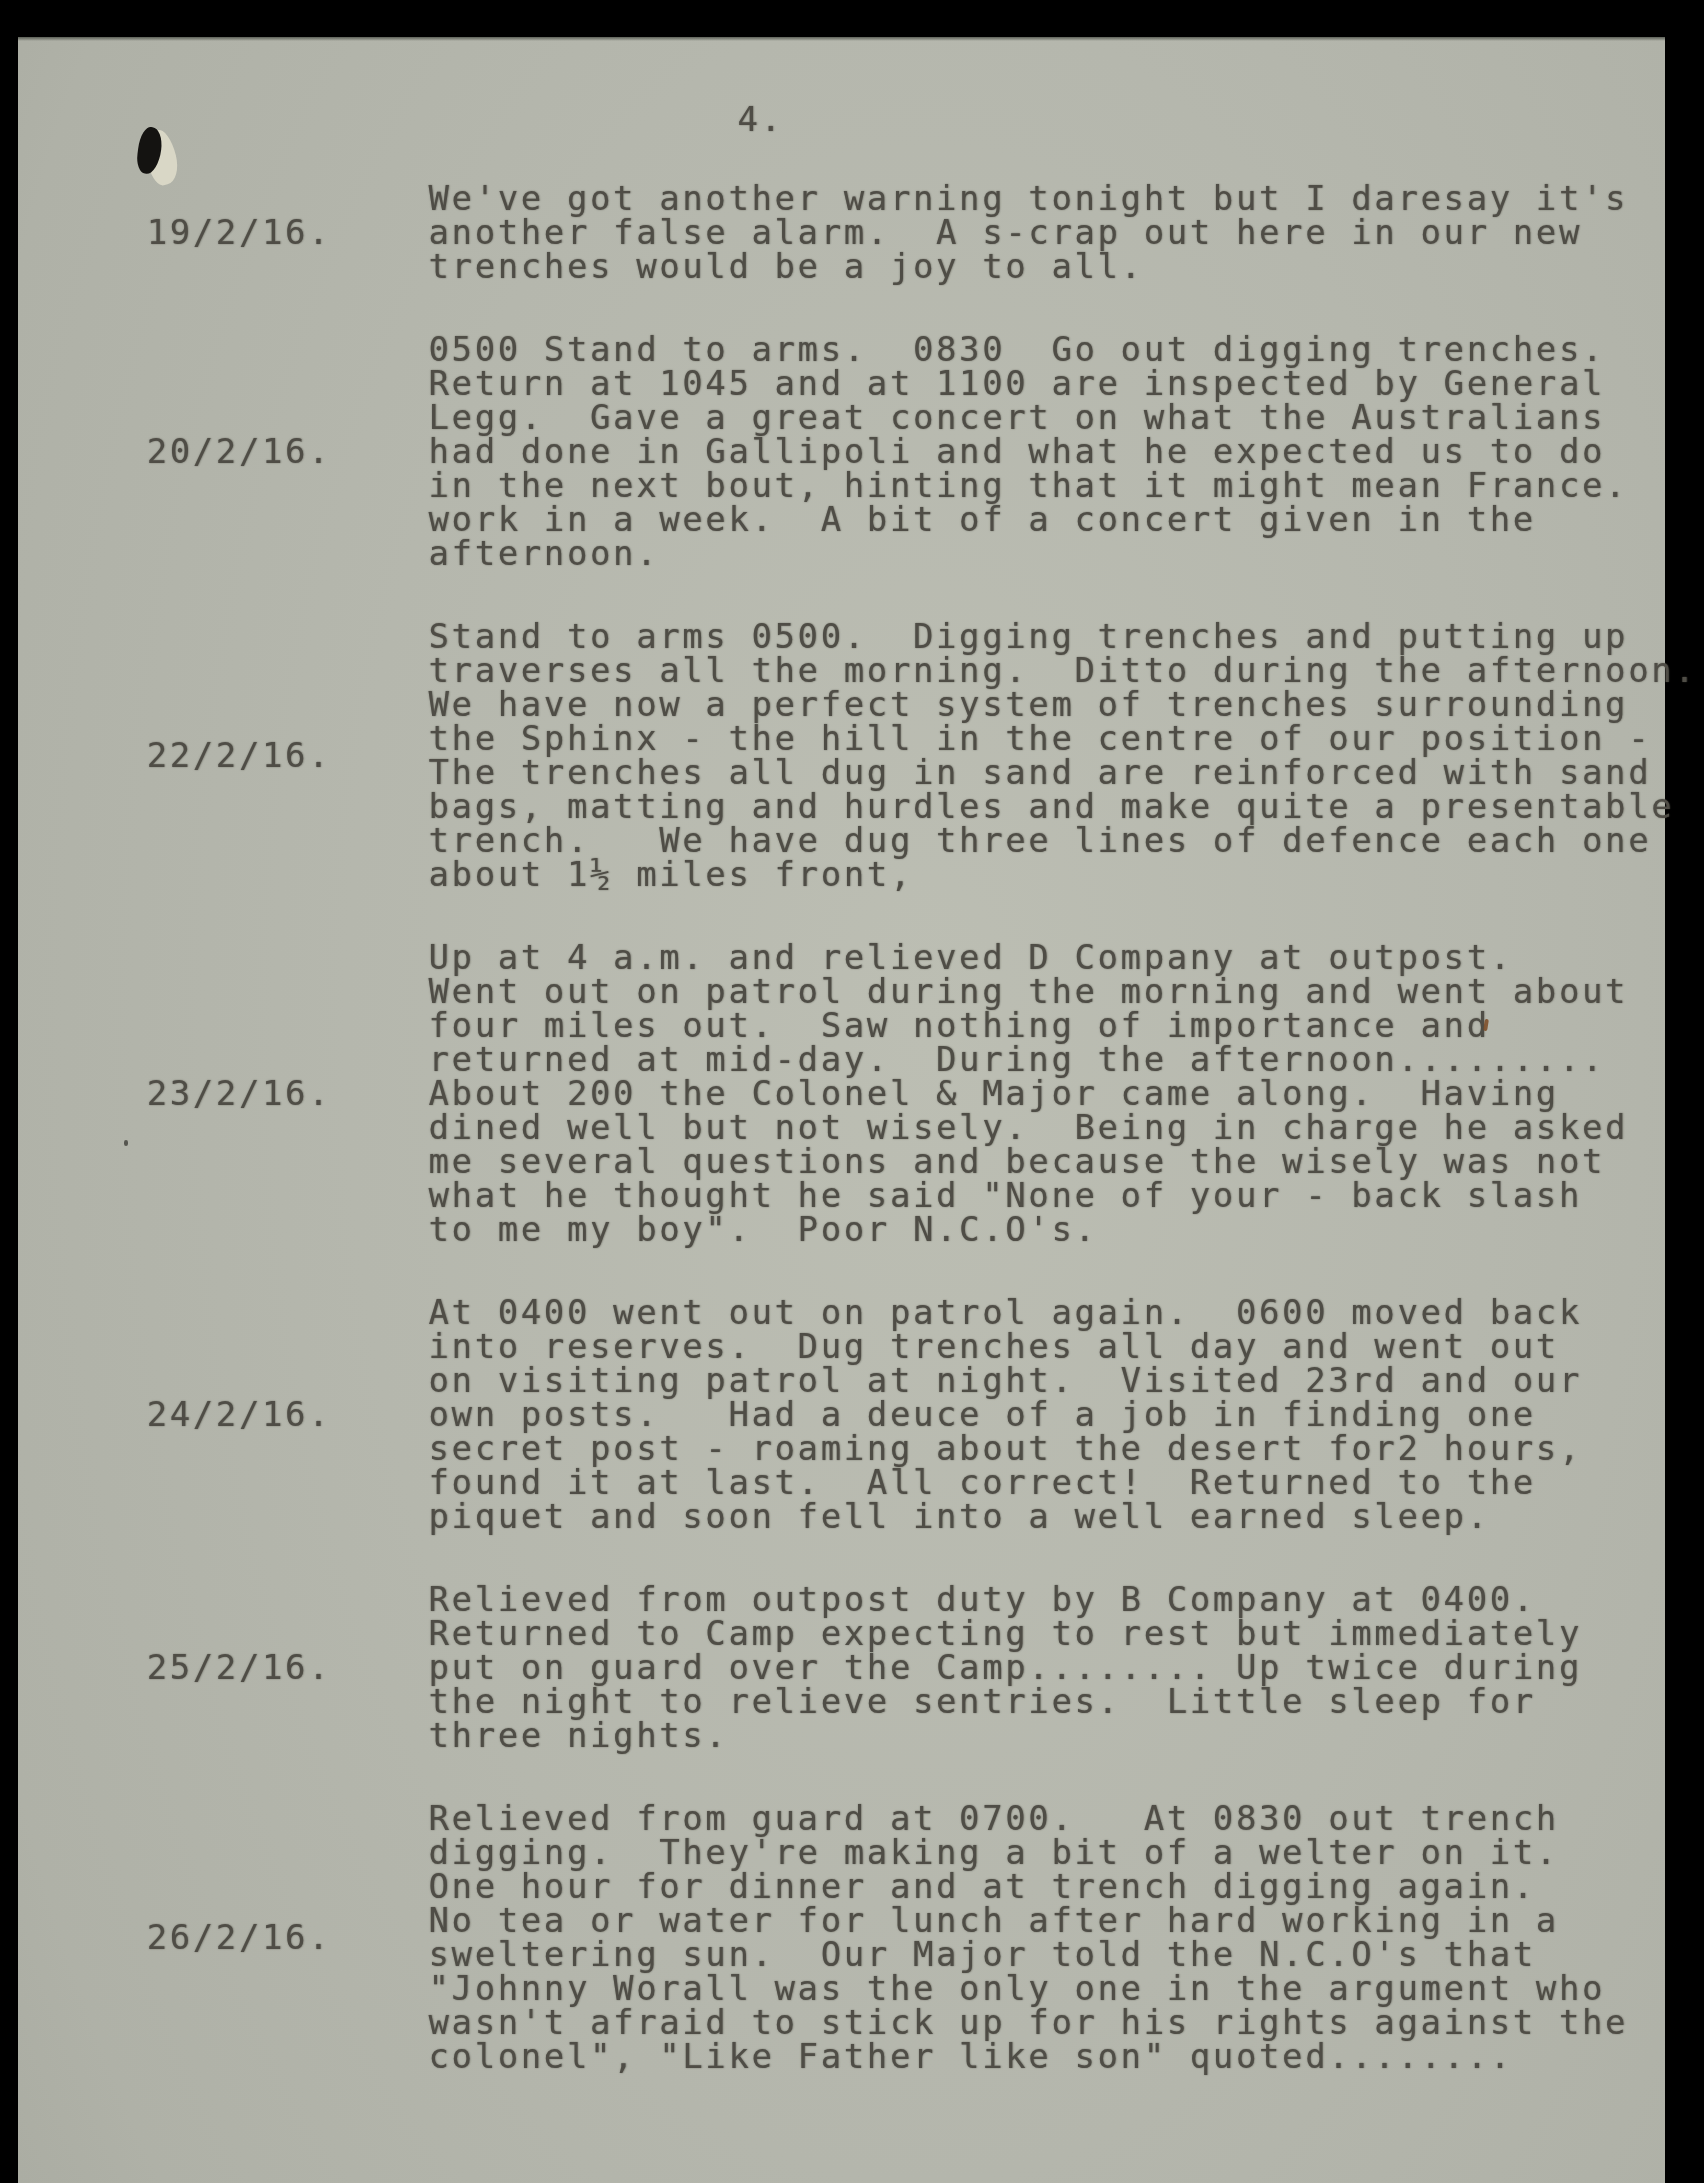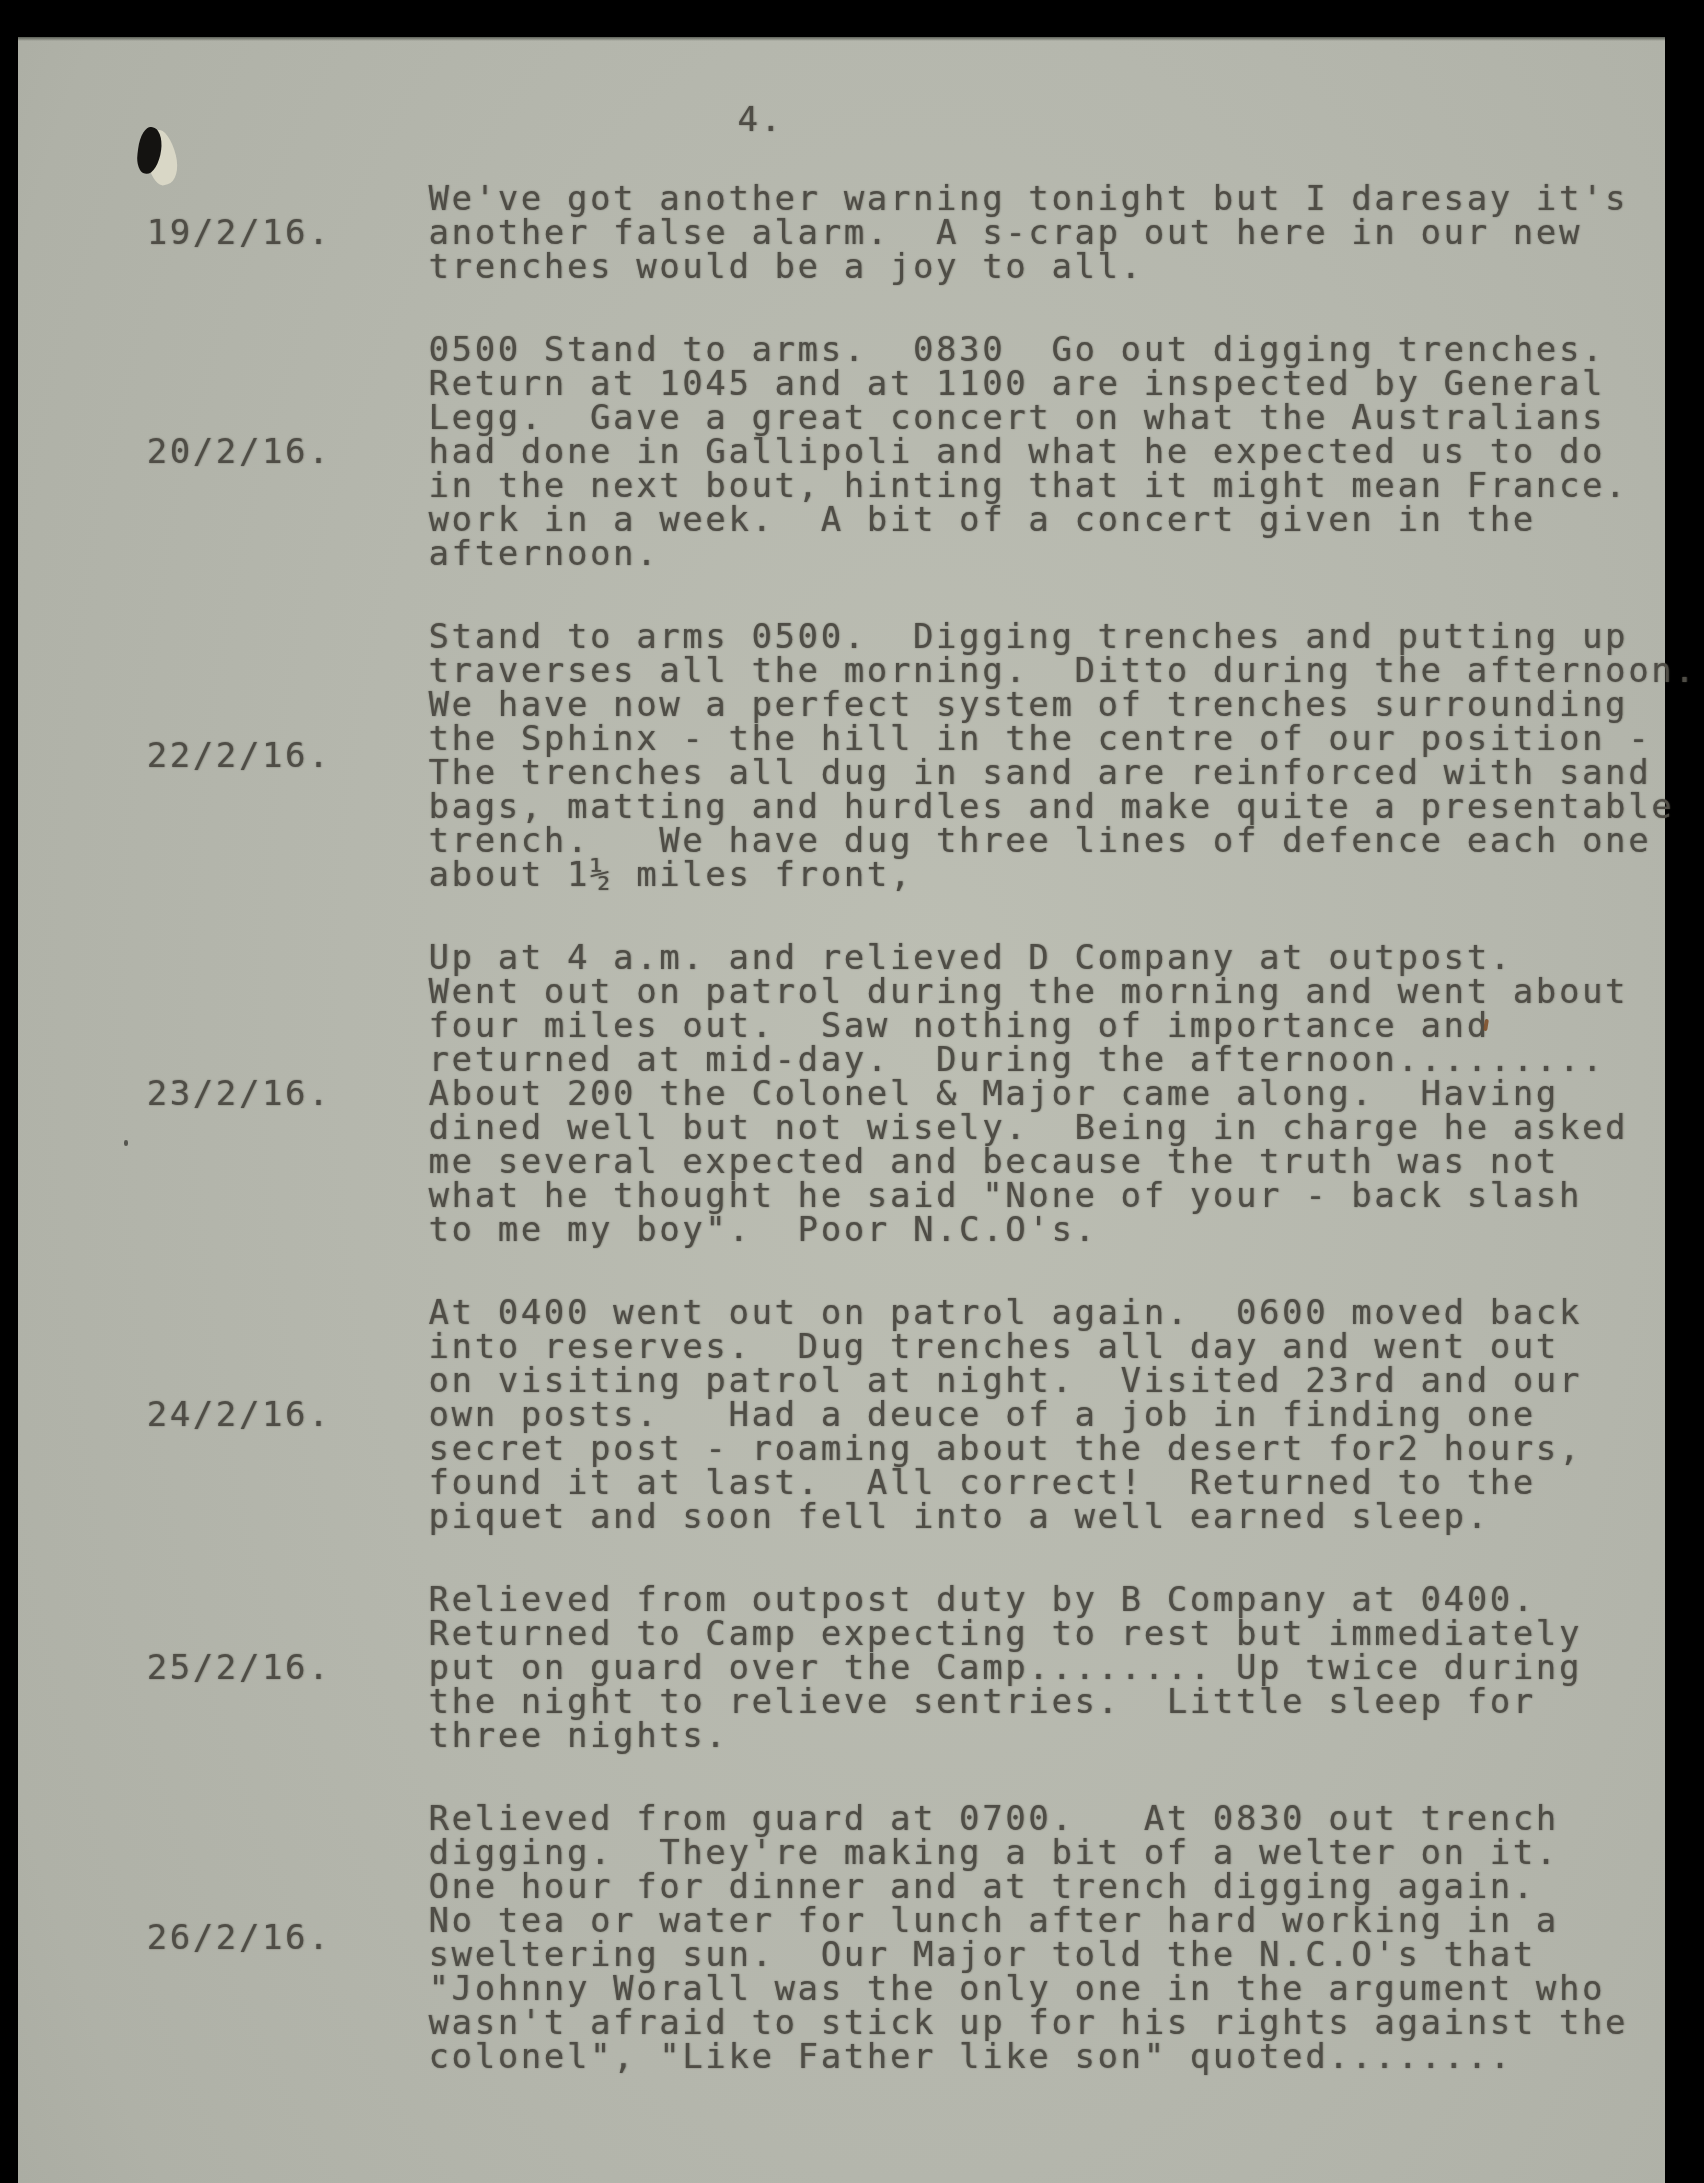--- a/index.html
+++ b/index.html
@@ -123,21 +123,21 @@
 
   <div class="entry">
     <div class="entry-date">  23/2/16.</div>
     <div class="entry-lines">
           <div class="line">Up at 4 a.m. and relieved D Company at outpost.</div>
           <div class="line">Went out on patrol during the morning and went about</div>
           <div class="line">four miles out.  Saw nothing of importance and</div>
           <div class="line">returned at mid-day.  During the afternoon.........</div>
           <div class="line">About 200 the Colonel &amp; Major came along.  Having</div>
           <div class="line">dined well but not wisely.  Being in charge he asked</div>
-          <div class="line">me several expected and because the truth was not</div>
+          <div class="line">me several questions and because the wisely was not</div>
           <div class="line">what he thought he said "None of your - back slash</div>
           <div class="line">to me my boy".  Poor N.C.O's.</div>
         </div>
   </div>
 
   <div class="entry">
     <div class="entry-date">  24/2/16.</div>
     <div class="entry-lines">
           <div class="line">At 0400 went out on patrol again.  0600 moved back</div>
           <div class="line">into reserves.  Dug trenches all day and went out</div>

